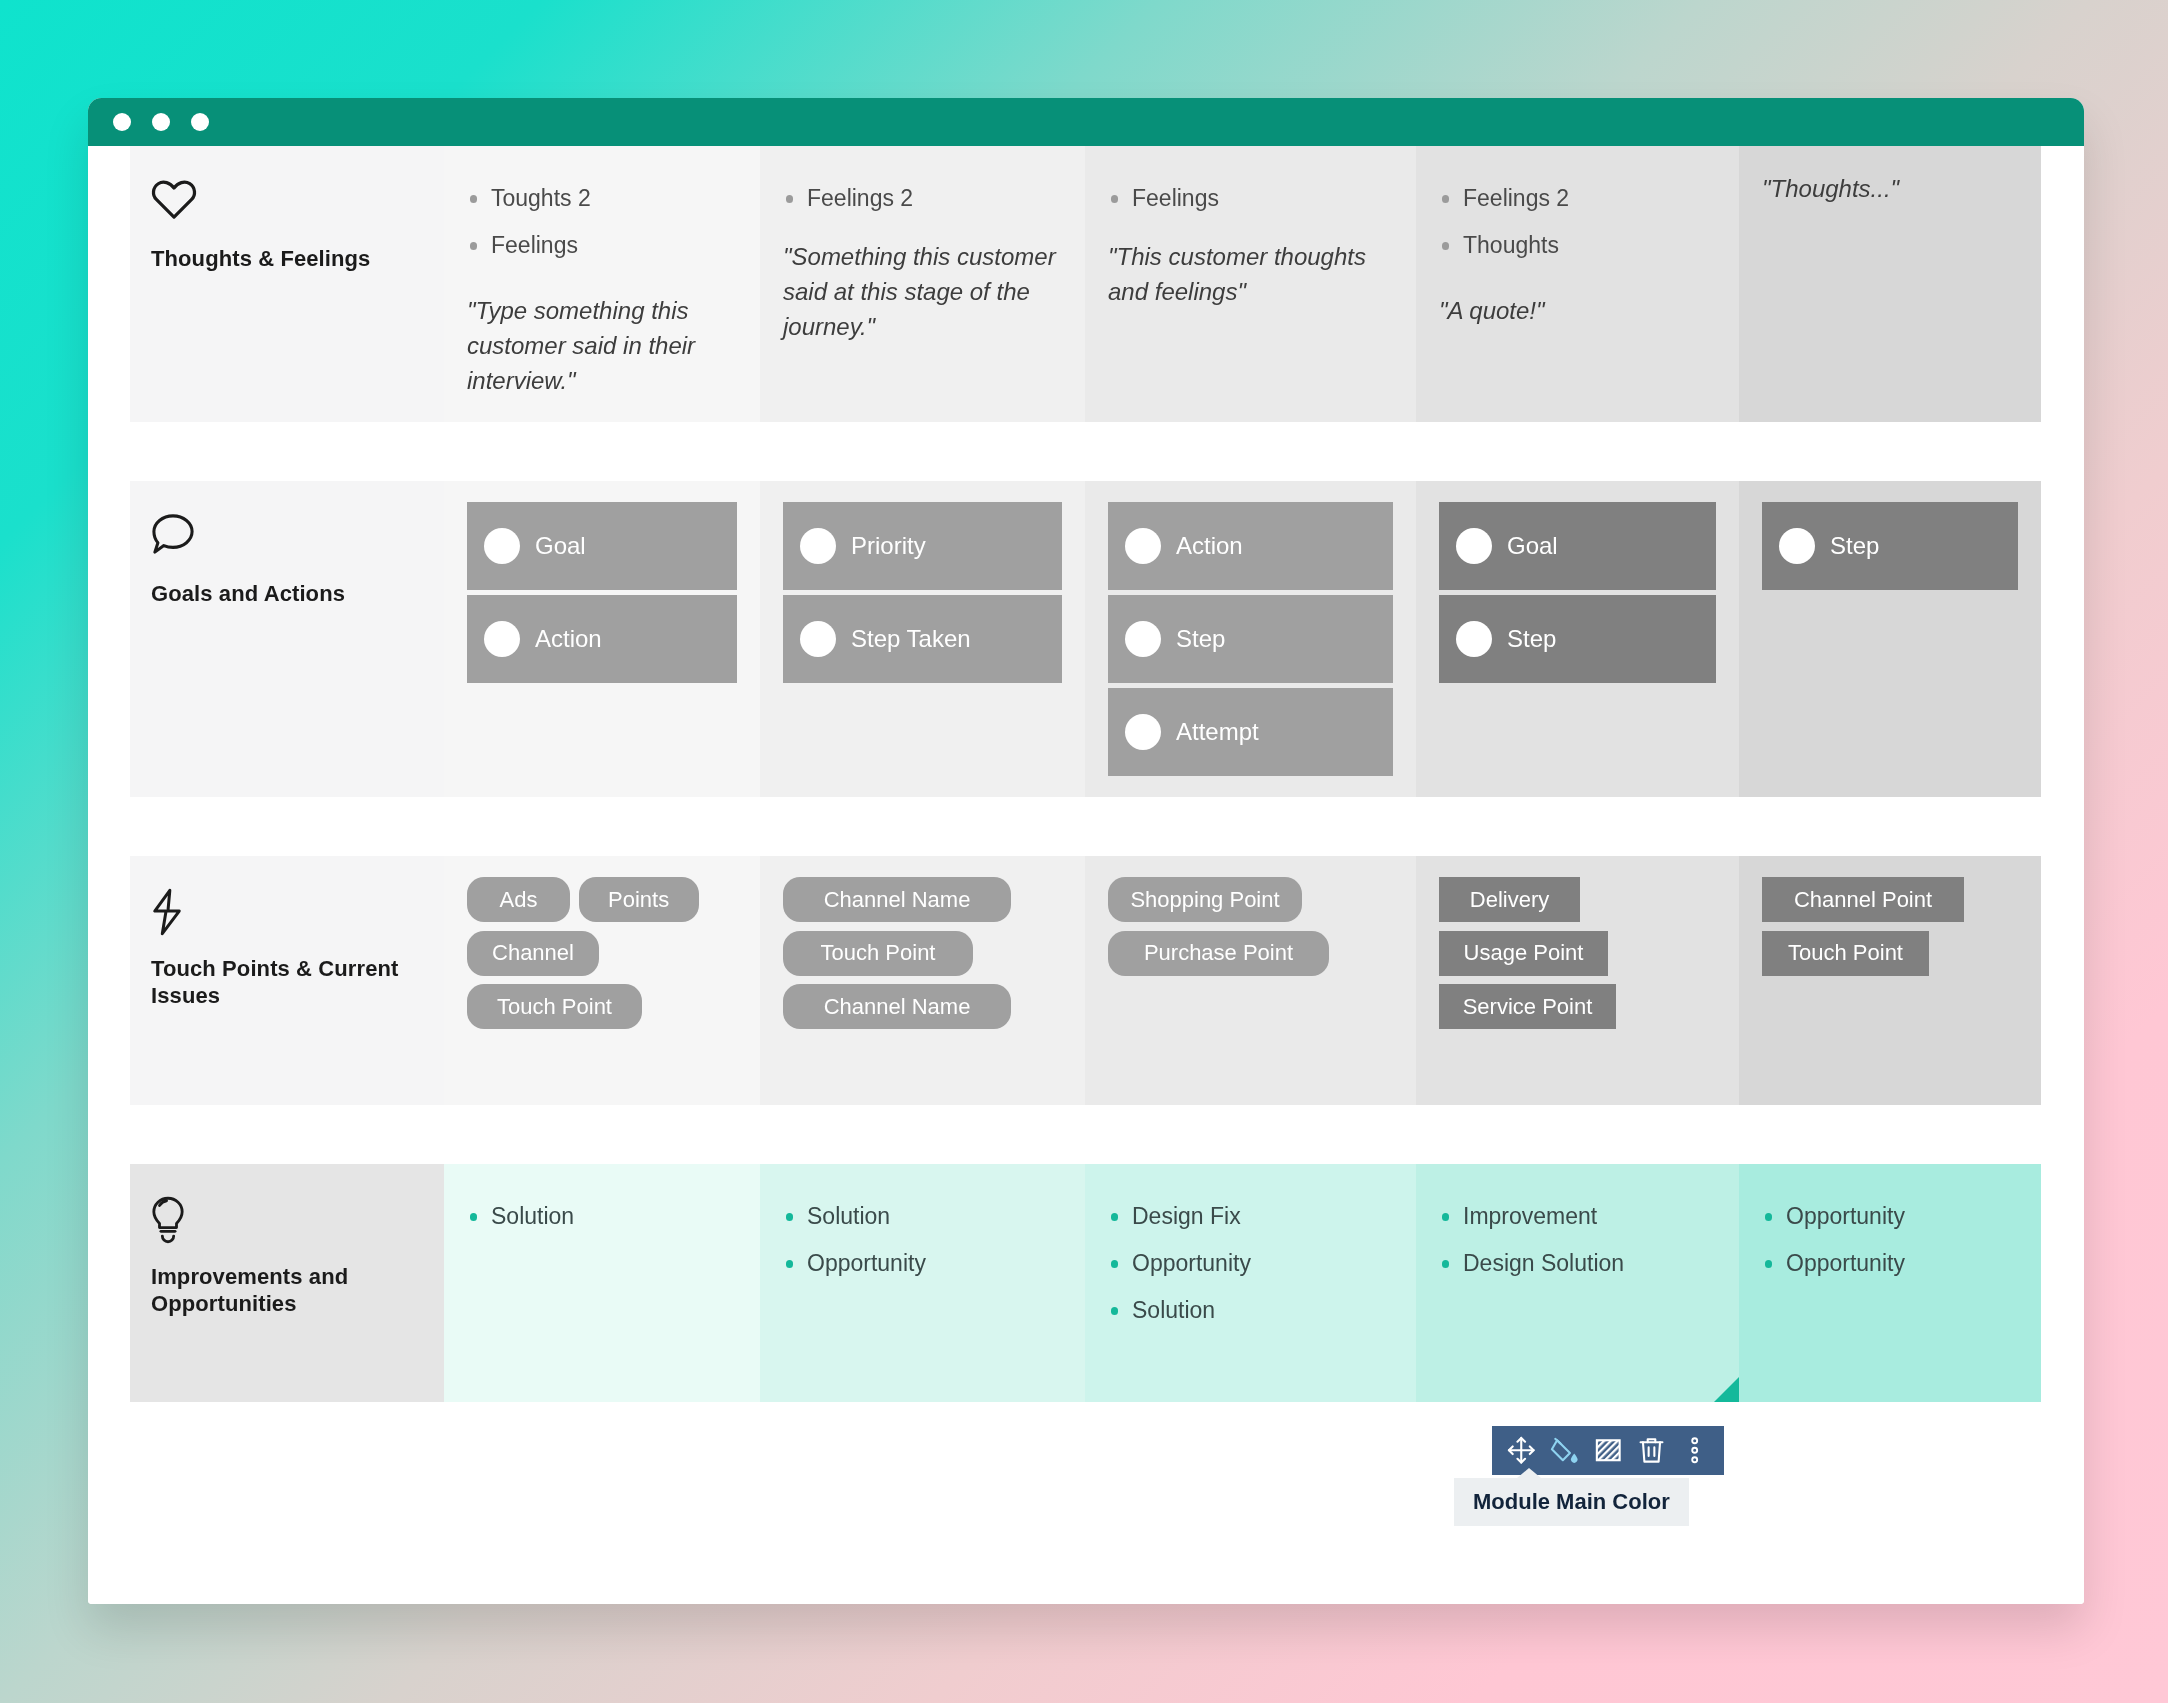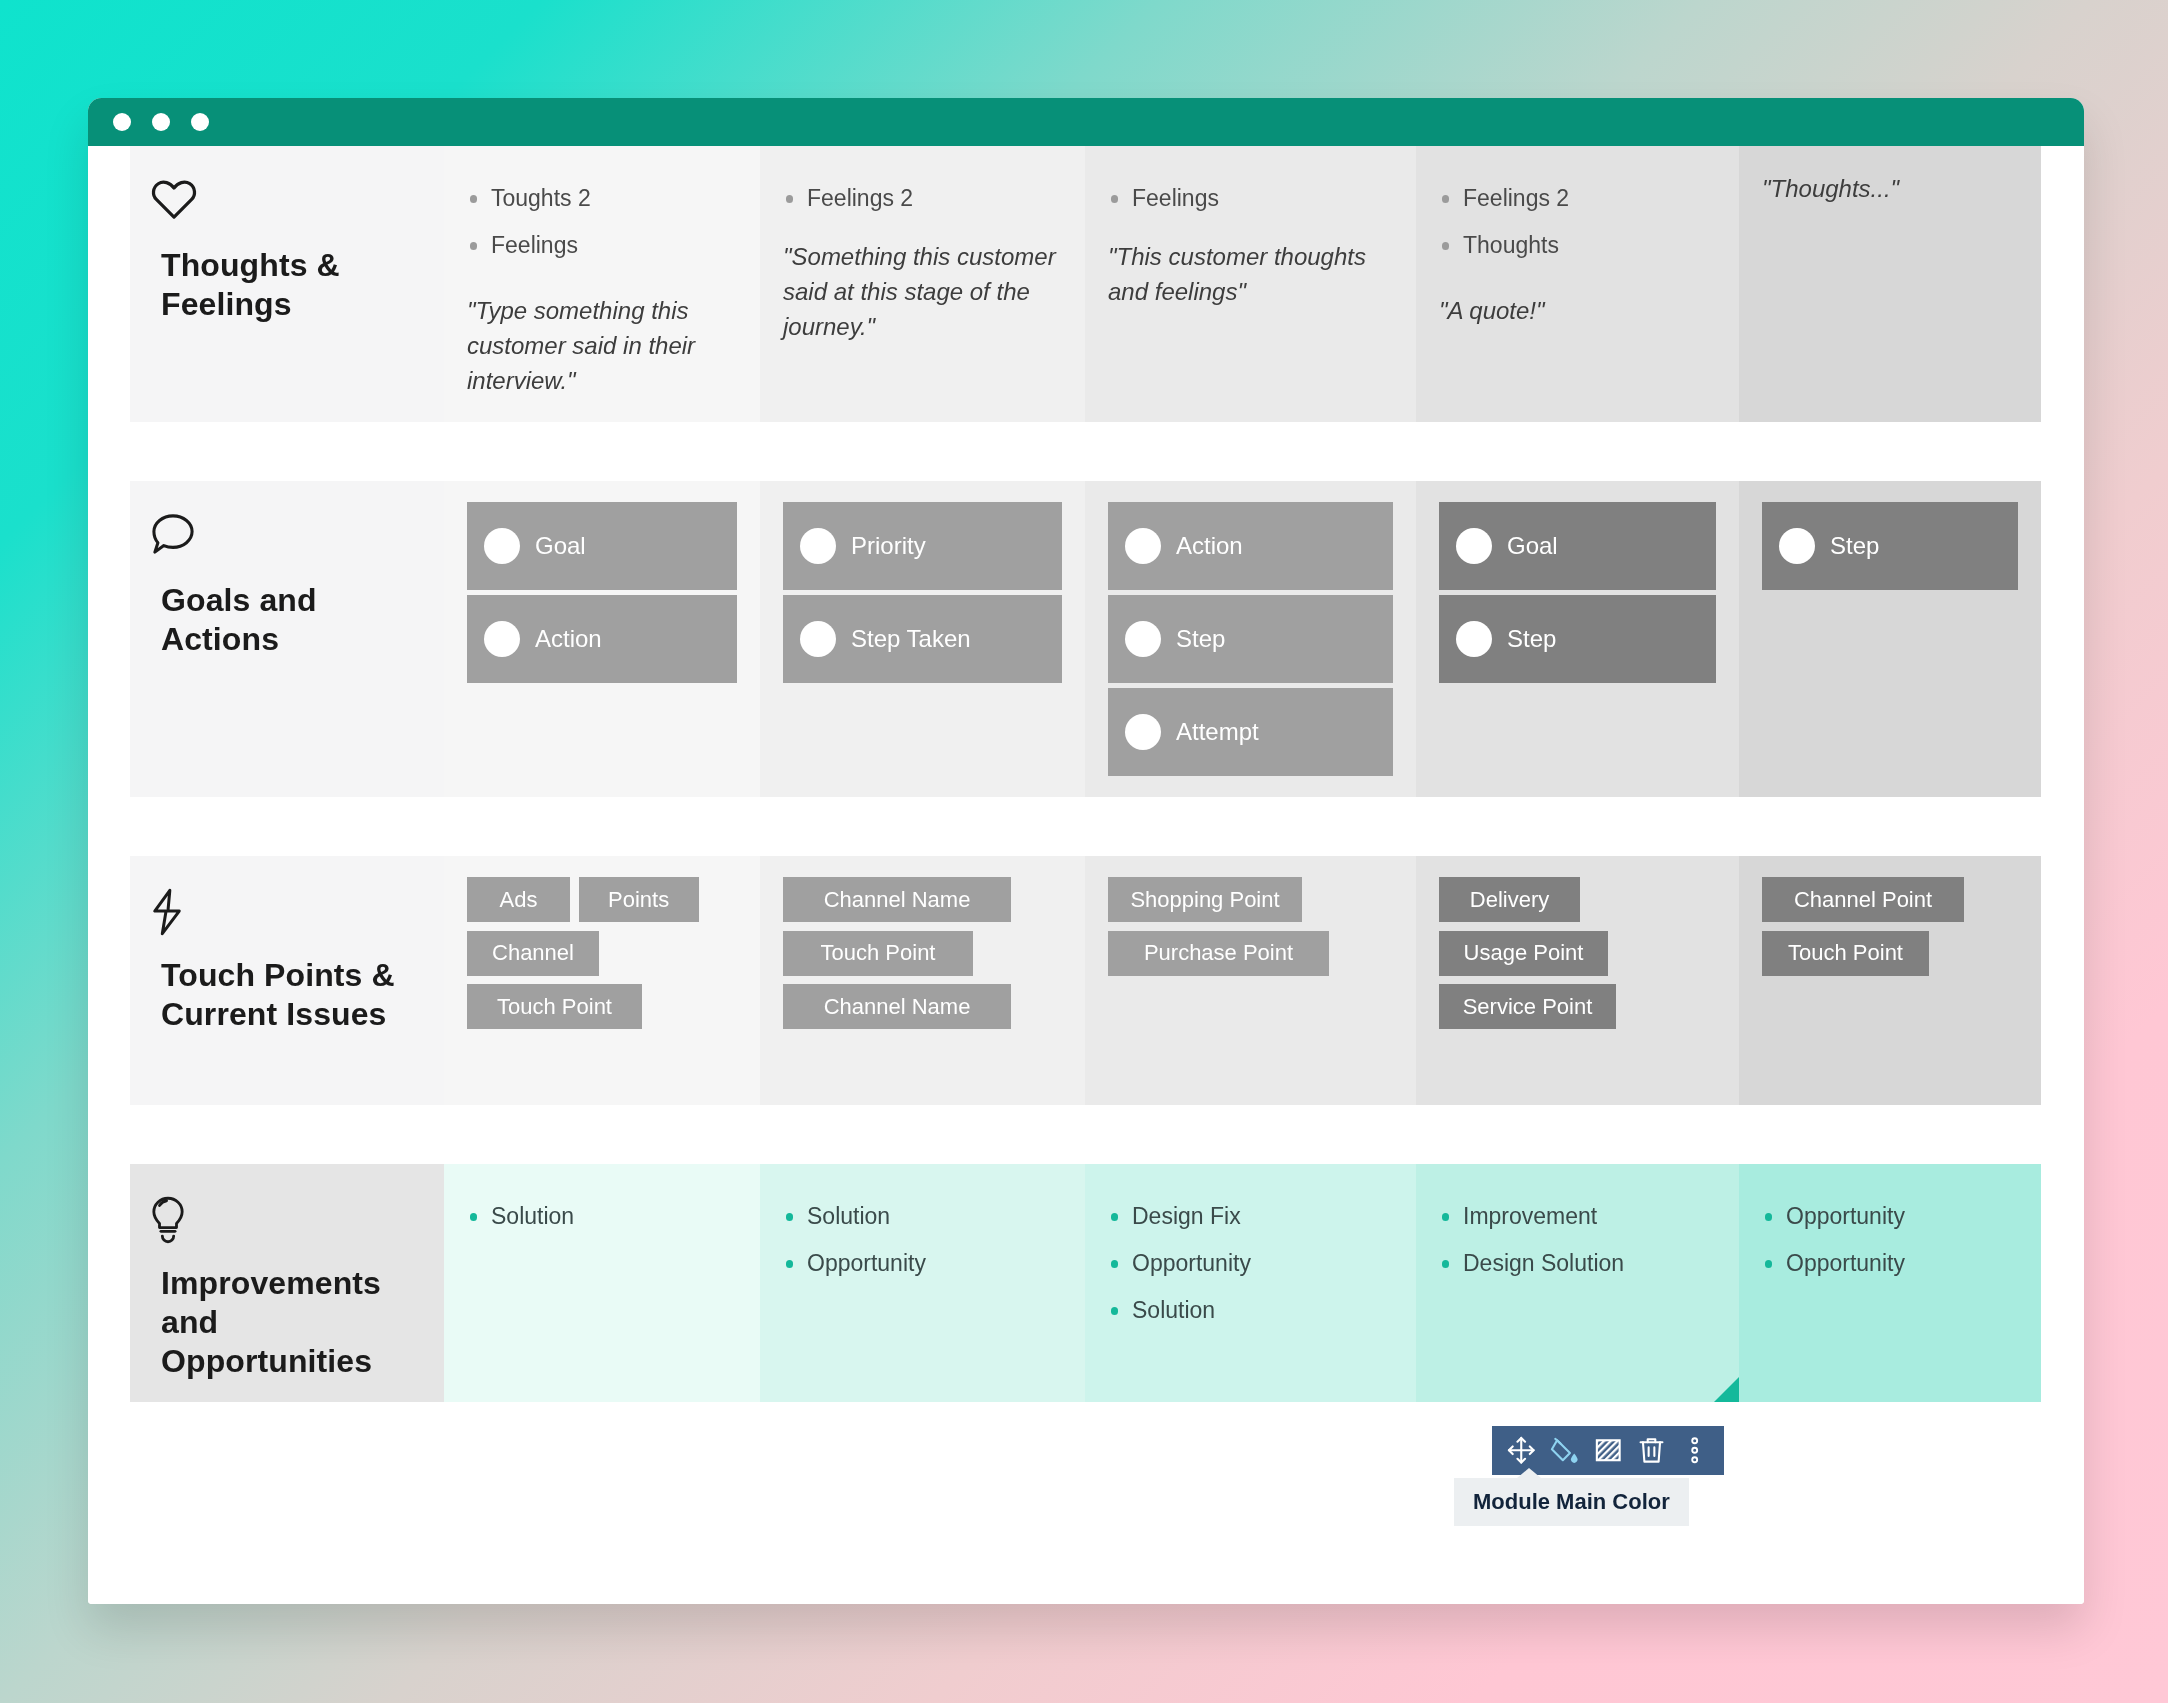--- a/index.html
+++ b/index.html
@@ -51,22 +51,22 @@
   .row + .spacer { height: 59px; background: #ffffff; }
 
   .lane-label {
     width: 314px; flex: 0 0 314px;
     background: #f4f4f5;
     padding: 32px 28.5px 19px 21px;
   }
   .lane-icon { height: 53px; margin-bottom: 15px; color: #1b1b1b; }
   .lane-icon svg { display: block; }
   .lane-title {
-    font-size: 32px; font-weight: bold; color: #1b1b1b;
-    line-height: 1.22; letter-spacing: 0.1px; margin-left: 10px;
+    font-size: 22px; font-weight: bold; color: #1b1b1b;
+    line-height: 1.22; letter-spacing: 0.1px;
   }
 
   .cell { flex: 0 0 auto; padding: 21px 23px 23px 23px; position: relative; }
   .c1 { width: 316px; }
   .c2 { width: 325px; }
   .c3 { width: 331px; }
   .c4 { width: 323px; }
   .c5 { width: 302px; }
 
   
@@ -123,21 +123,21 @@
   .row-tp .c3 { background: #eaeaea; }
   .row-tp .c4 { background: #e2e2e2; }
   .row-tp .c5 { background: #d7d7d7; }
 
   .chipwrap { display: flex; flex-wrap: wrap; gap: 8.6px; align-content: flex-start; }
   .chip {
     height: 45px; padding: 0 21px;
     display: inline-flex; align-items: center; justify-content: center;
     font-size: 22px; color: #ffffff; white-space: nowrap;
   }
-  .chip.light { background: #a0a0a0; }
+  .chip.light { background: #a0a0a0; border-radius: 17px; }
   .chip.dark  { background: #808080; }
   .chip.block { flex: 0 0 auto; }
 
   
   .row-io { height: 238px; }
   .row-io .lane-label { background: #e5e5e5; }
   .row-io .c1 { background: #e9fbf6; }
   .row-io .c2 { background: #d8f6ef; }
   .row-io .c3 { background: #cdf4ec; }
   .row-io .c4 { background: #bdf0e5; }

